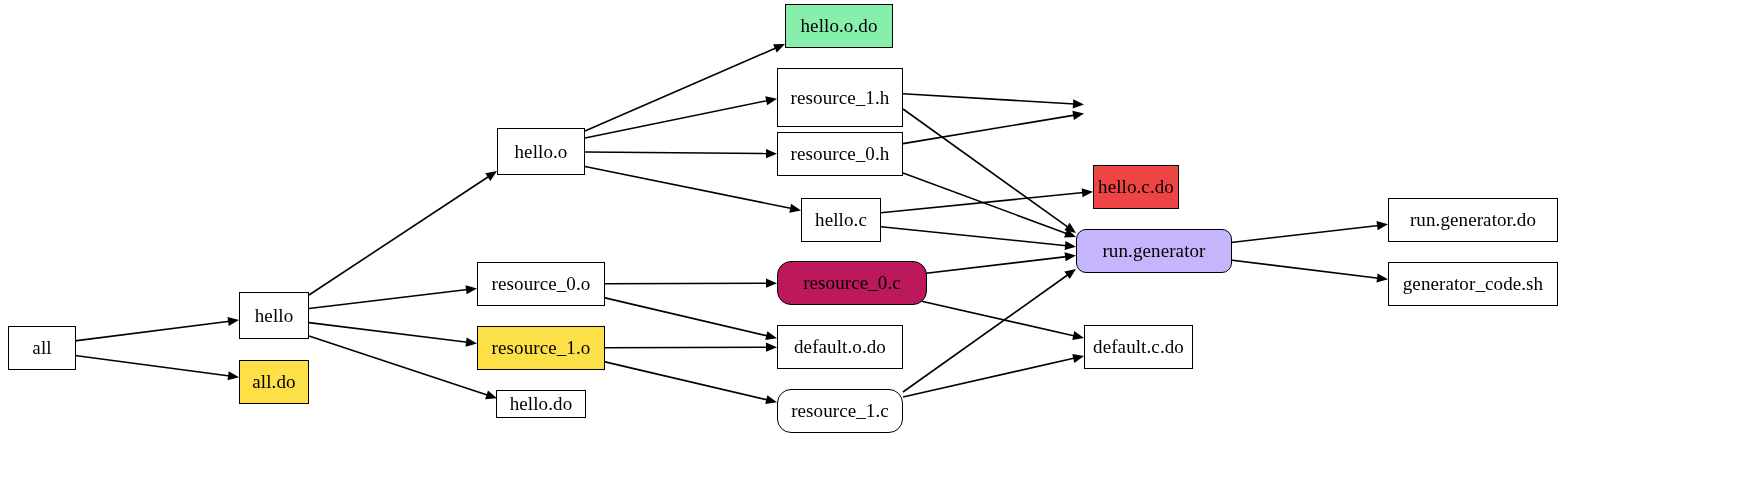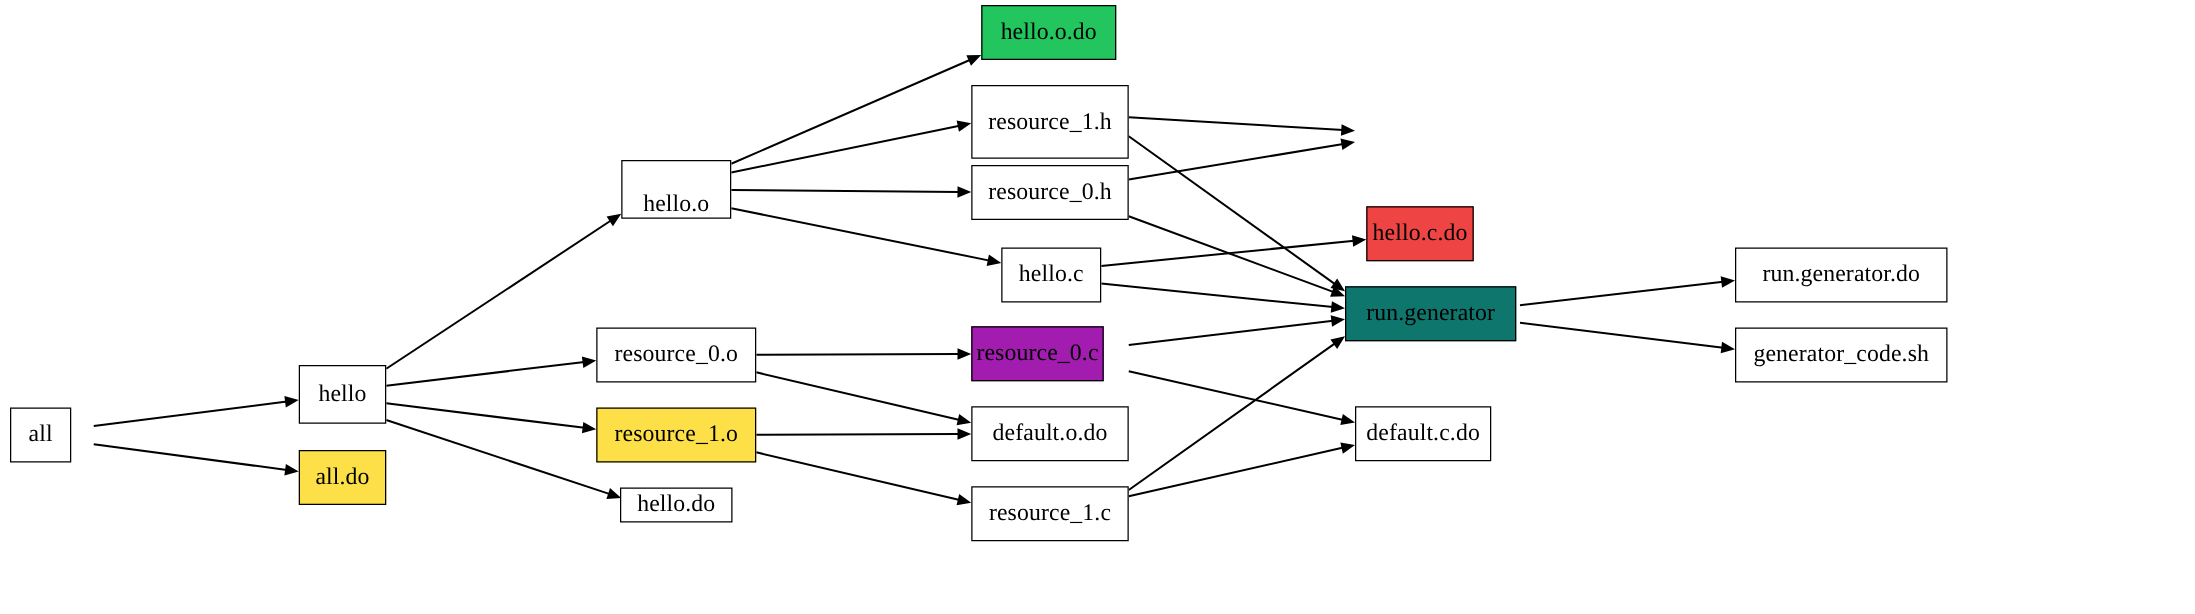--- a/index.html
+++ b/index.html
@@ -93,66 +93,66 @@
       <polygon points="1084.00,338.01 1072.26,340.07 1074.29,331.10" fill="#000000"></polygon>
       <line x1="903.00" y1="392.00" x2="1068.26" y2="274.50" stroke="#000000" stroke-width="1.6"></line>
       <polygon points="1076.00,269.00 1069.70,279.12 1064.37,271.62" fill="#000000"></polygon>
       <line x1="903.00" y1="396.92" x2="1074.73" y2="358.08" stroke="#000000" stroke-width="1.6"></line>
       <polygon points="1084.00,355.99 1074.29,362.90 1072.26,353.93" fill="#000000"></polygon>
       <line x1="1216.00" y1="244.18" x2="1378.56" y2="225.44" stroke="#000000" stroke-width="1.6"></line>
       <polygon points="1388.00,224.35 1377.60,230.18 1376.55,221.04" fill="#000000"></polygon>
       <line x1="1216.00" y1="258.26" x2="1378.57" y2="278.21" stroke="#000000" stroke-width="1.6"></line>
       <polygon points="1388.00,279.37 1376.52,282.59 1377.64,273.46" fill="#000000"></polygon>
     </svg>
-<div class="graph-node" style="left: 8px; top: 326px; width: 49px; height: 44px; border-color: rgb(0, 0, 0); background: rgb(255, 255, 255);">
+<div class="graph-node" style="left: 8px; top: 326px; width: 68px; height: 44px; border-color: rgb(0, 0, 0); background: rgb(255, 255, 255);">
       <span class="node-label">all</span>
     </div>
     <div class="graph-node" style="left: 239px; top: 292px; width: 70px; height: 47px; border-color: rgb(0, 0, 0); background: rgb(255, 255, 255);">
       <span class="node-label">hello</span>
     </div>
     <div class="graph-node" style="left: 239px; top: 360px; width: 70px; height: 44px; border-color: rgb(0, 0, 0); background: #fde047;">
       <span class="node-label">all.do</span>
     </div>
-    <div class="graph-node" style="left: 497px; top: 128px; width: 88px; height: 47px; border-color: rgb(0, 0, 0); background: rgb(255, 255, 255); align-items: flex-end;">
+    <div class="graph-node" style="left: 497px; top: 128px; width: 88px; height: 47px; border-color: rgb(0, 0, 0); background: rgb(255, 255, 255);">
       <span class="node-label">hello.o</span>
     </div>
     <div class="graph-node" style="left: 477px; top: 262px; width: 128px; height: 44px; border-color: rgb(0, 0, 0); background: rgb(255, 255, 255);">
       <span class="node-label">resource_0.o</span>
     </div>
     <div class="graph-node" style="left: 477px; top: 326px; width: 128px; height: 44px; border-color: rgb(0, 0, 0); background: #fde047;">
       <span class="node-label">resource_1.o</span>
     </div>
     <div class="graph-node" style="left: 496px; top: 390px; width: 90px; height: 28px; border-color: rgb(0, 0, 0); background: rgb(255, 255, 255);">
       <span class="node-label">hello.do</span>
     </div>
-    <div class="graph-node" style="left: 785px; top: 4px; width: 108px; height: 44px; border-color: rgb(0, 0, 0); background: #22c55e;">
+    <div class="graph-node" style="left: 785px; top: 4px; width: 108px; height: 44px; border-color: rgb(0, 0, 0); background: #86efac;">
       <span class="node-label">hello.o.do</span>
     </div>
     <div class="graph-node" style="left: 777px; top: 68px; width: 126px; height: 59px; border-color: rgb(0, 0, 0); background: rgb(255, 255, 255);">
       <span class="node-label">resource_1.h</span>
     </div>
     <div class="graph-node" style="left: 777px; top: 132px; width: 126px; height: 44px; border-color: rgb(0, 0, 0); background: rgb(255, 255, 255);">
       <span class="node-label">resource_0.h</span>
     </div>
     <div class="graph-node" style="left: 801px; top: 198px; width: 80px; height: 44px; border-color: rgb(0, 0, 0); background: rgb(255, 255, 255);">
       <span class="node-label">hello.c</span>
     </div>
-    <div class="graph-node" style="left: 777px; top: 261px; width: 106px; height: 44px; border-color: rgb(0, 0, 0); background: #a21caf;">
+    <div class="graph-node" style="left: 777px; top: 261px; width: 150px; height: 44px; border-color: rgb(0, 0, 0); background: #be185d; border-radius: 14px;">
       <span class="node-label">resource_0.c</span>
     </div>
     <div class="graph-node" style="left: 777px; top: 325px; width: 126px; height: 44px; border-color: rgb(0, 0, 0); background: rgb(255, 255, 255);">
       <span class="node-label">default.o.do</span>
     </div>
-    <div class="graph-node" style="left: 777px; top: 389px; width: 126px; height: 44px; border-color: rgb(0, 0, 0); background: rgb(255, 255, 255);">
+    <div class="graph-node" style="left: 777px; top: 389px; width: 126px; height: 44px; border-color: rgb(0, 0, 0); background: rgb(255, 255, 255); border-radius: 14px;">
       <span class="node-label">resource_1.c</span>
     </div>
     <div class="graph-node" style="left: 1093px; top: 165px; width: 86px; height: 44px; border-color: rgb(0, 0, 0); background: #ef4444;">
       <span class="node-label">hello.c.do</span>
     </div>
-    <div class="graph-node" style="left: 1076px; top: 229px; width: 137px; height: 44px; border-color: rgb(0, 0, 0); background: #0f766e;">
+    <div class="graph-node" style="left: 1076px; top: 229px; width: 156px; height: 44px; border-color: rgb(0, 0, 0); background: #c4b5fd; border-radius: 10px;">
       <span class="node-label">run.generator</span>
     </div>
     <div class="graph-node" style="left: 1084px; top: 325px; width: 109px; height: 44px; border-color: rgb(0, 0, 0); background: rgb(255, 255, 255);">
       <span class="node-label">default.c.do</span>
     </div>
     <div class="graph-node" style="left: 1388px; top: 198px; width: 170px; height: 44px; border-color: rgb(0, 0, 0); background: rgb(255, 255, 255); text-align: center;">
       <span class="node-label">run.generator.do</span>
     </div>
     <div class="graph-node" style="left: 1388px; top: 262px; width: 170px; height: 44px; border-color: rgb(0, 0, 0); background: rgb(255, 255, 255);">
       <span class="node-label">generator_code.sh</span>

